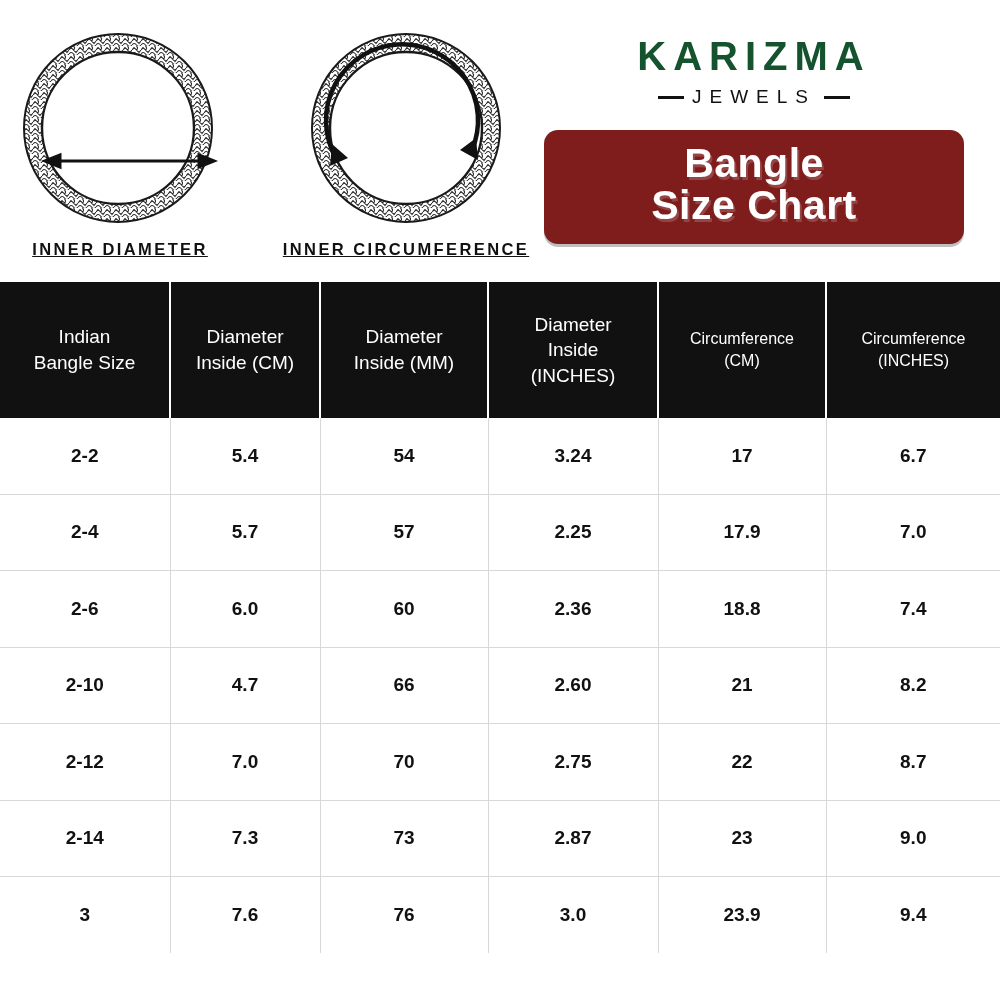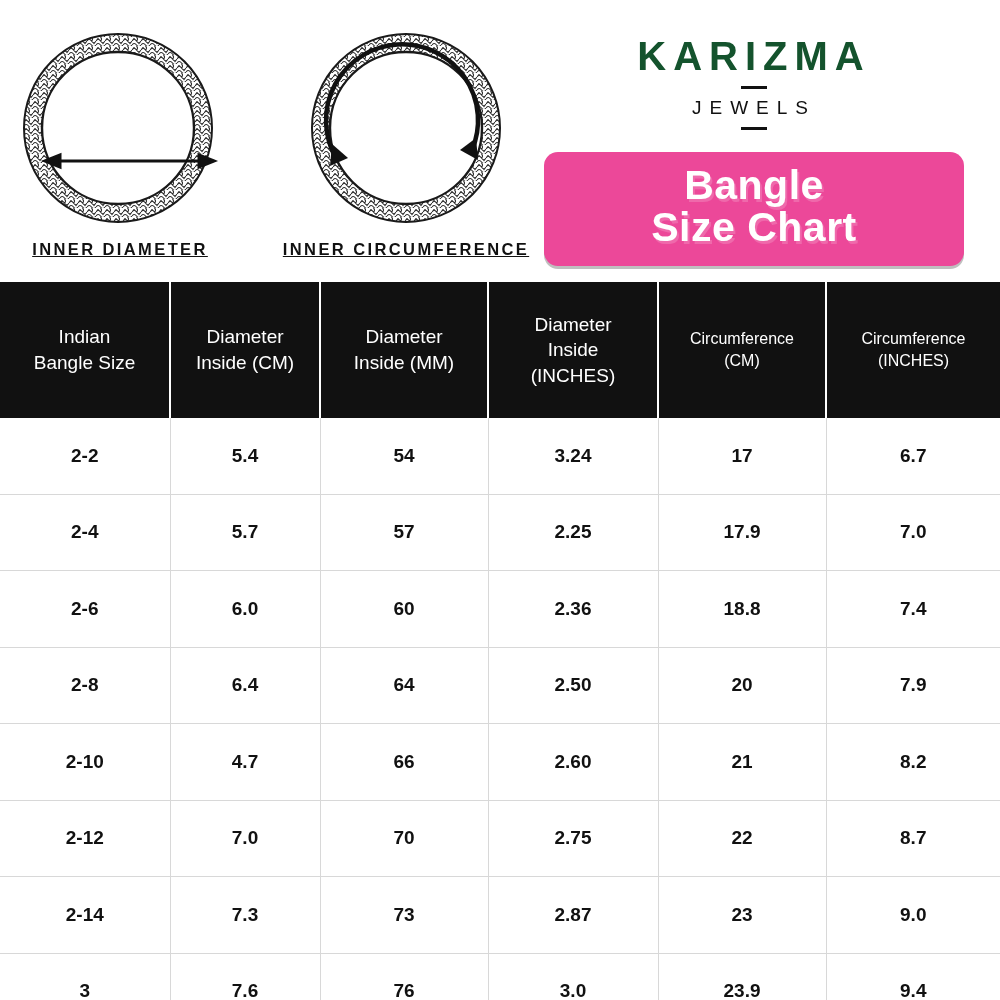--- a/index.html
+++ b/index.html
@@ -65,35 +65,34 @@
     letter-spacing: 7px;
     color: #14532d;
     line-height: 1;
   }
   .brand-sub-row {
     display: flex;
     align-items: center;
     justify-content: center;
     gap: 8px;
     margin-top: 10px;
-    flex-direction: column;
   }
   .brand-dash {
     width: 26px;
     height: 3px;
     background: #111111;
   }
   .brand-sub {
     font-size: 19px;
     letter-spacing: 8px;
     color: #111111;
   }
   .title-block {
     margin-top: 22px;
-    background: #ec4899;
+    background: #7f1d1d;
     border-radius: 14px;
     padding: 12px 18px 18px 18px;
     box-shadow: 0 3px 0 rgba(0,0,0,0.25);
   }
   .title-line {
     color: #ffffff;
     font-weight: bold;
     font-size: 41px;
     line-height: 1.03;
     letter-spacing: 0.5px;
@@ -272,28 +271,20 @@
       </tr>
       <tr>
         <td>2-6</td>
         <td>6.0</td>
         <td>60</td>
         <td>2.36</td>
         <td>18.8</td>
         <td>7.4</td>
       </tr>
       <tr>
-        <td>2-8</td>
-        <td>6.4</td>
-        <td>64</td>
-        <td>2.50</td>
-        <td>20</td>
-        <td>7.9</td>
-      </tr>
-      <tr>
         <td>2-10</td>
         <td>4.7</td>
         <td>66</td>
         <td>2.60</td>
         <td>21</td>
         <td>8.2</td>
       </tr>
       <tr>
         <td>2-12</td>
         <td>7.0</td>

